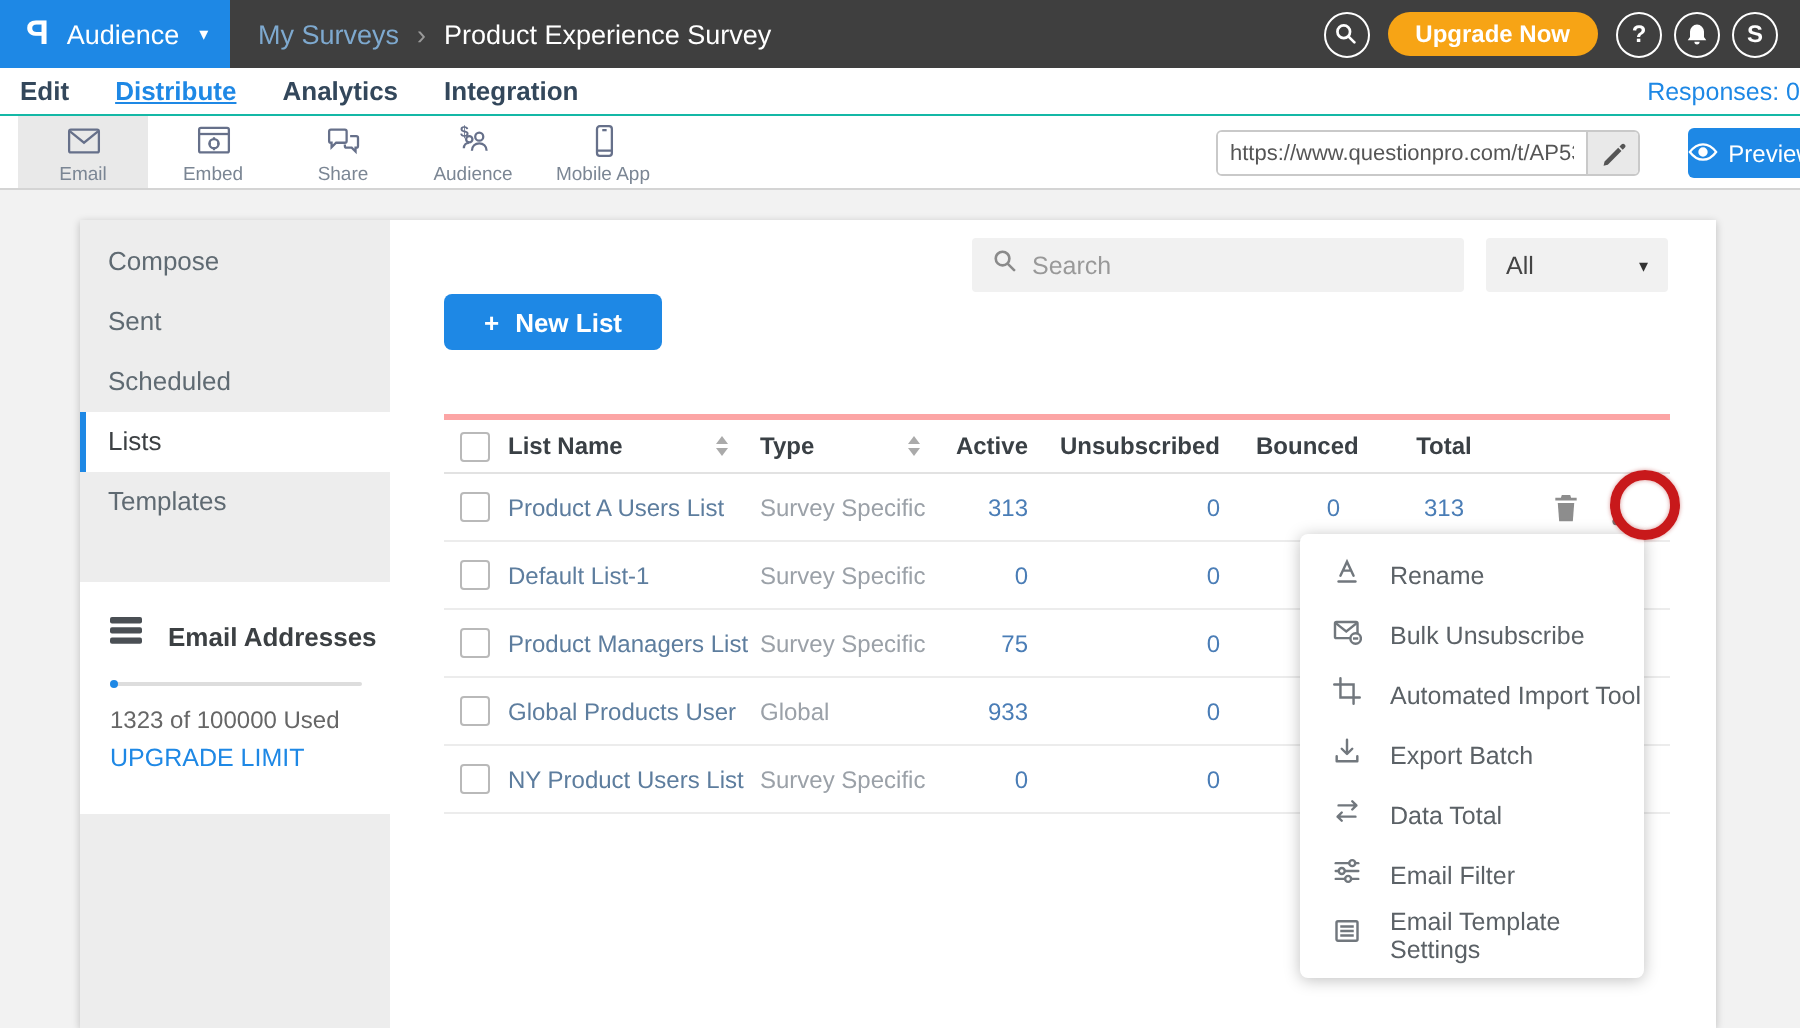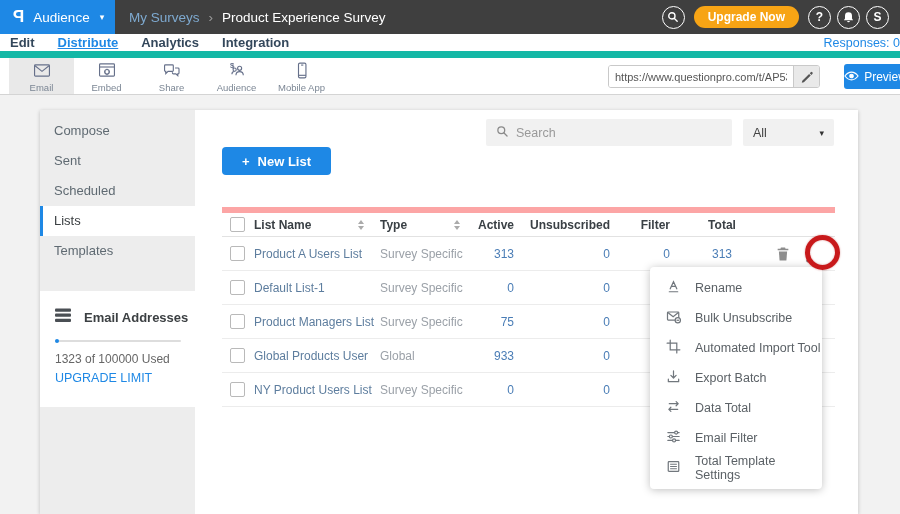--- a/index.html
+++ b/index.html
@@ -14,21 +14,21 @@
   .caret { font-size:9px; color:#fff; margin-left:1px; }
   .breadcrumb { display:flex; align-items:center; gap:9px; margin-left:14px; font-size:13.5px; }
   .bc-parent { color:#7ea9cf; cursor:pointer; }
   .bc-sep { color:#9a9a9a; }
   .bc-current { color:#fff; }
   .top-actions { margin-left:auto; display:flex; align-items:flex-start; gap:6px; padding-right:11px; }
   .circle-btn { width:23px; height:23px; border:1.6px solid #fff; border-radius:50%; color:#fff; display:flex; align-items:center; justify-content:center; font-size:12px; font-weight:bold; cursor:pointer; flex:none; }
   .upgrade { background:#f7a415; color:#fff; border:none; border-radius:12px; height:22px; padding:0 14px; font-size:12px; font-weight:bold; font-family:inherit; margin:0 3px; cursor:pointer; }
 
   
-  .subnav { position:absolute; top:34px; left:0; width:900px; height:24px; background:#fff; border-bottom:7px solid #14b8a6; display:flex; align-items:center; }
+  .subnav { position:absolute; top:34px; left:0; width:900px; height:24px; background:#fff; border-bottom:1px solid #14b8a6; display:flex; align-items:center; }
   .subnav-items { display:flex; gap:23px; padding-left:10px; }
   .subnav-item { font-size:13px; font-weight:bold; color:#33475b; cursor:pointer; }
   .subnav-item.active { color:#1e88e5; text-decoration:underline; }
   .responses { margin-left:auto; font-size:12.5px; color:#1e88e5; }
 
   
   .toolbar { position:absolute; top:58px; left:0; width:900px; height:37px; background:#fff; border-bottom:1px solid #d4d4d4; display:flex; }
   .tool-tab { width:65px; height:36px; display:flex; flex-direction:column; align-items:center; justify-content:center; gap:1px; color:#6a7584; cursor:pointer; }
   .tool-tab:first-child { margin-left:9px; }
   .tool-tab.active { background:#e9e9e9; }
@@ -59,21 +59,21 @@
   .search-box input { border:none; outline:none; background:transparent; font-family:inherit; font-size:12.5px; color:#555; width:180px; }
   .search-box input::placeholder { color:#999; }
   .all-select { position:absolute; left:548px; top:9px; width:91px; height:27px; background:#f1f1f1; border-radius:2px; display:flex; align-items:center; padding:0 10px; font-size:12.5px; color:#444; cursor:pointer; }
   .all-select .caret2 { margin-left:auto; font-size:9px; color:#333; }
 
   .new-list-btn { position:absolute; left:27px; top:37px; width:109px; height:28px; background:#1e88e5; border:none; border-radius:4px; color:#fff; font-family:inherit; font-size:13px; font-weight:bold; display:flex; align-items:center; justify-content:center; gap:8px; cursor:pointer; }
 
   
   .table { position:absolute; left:27px; top:97px; width:613px; }
   .trow { display:grid; grid-template-columns:32px 118px 96px 52px 108px 62px 64px auto; align-items:center; border-bottom:1px solid #ececec; height:34px; }
-  .trow.thead { height:30px; border-top:6px solid #fca5a5; border-bottom:1px solid #e2e2e2; }
+  .trow.thead { height:30px; border-top:3px solid #fca5a5; border-bottom:1px solid #e2e2e2; }
   .thead .cell { font-size:12px; font-weight:bold; color:#3a4045; }
   .cell { font-size:12px; white-space:nowrap; overflow:visible; }
   .cell.c-name { position:relative; color:#5d7d9e; cursor:pointer; }
   .cell.c-type { position:relative; padding-left:8px; color:#9ba1a8; }
   .thead .cell.c-name, .thead .cell.c-type { color:#3a4045; cursor:default; }
   .cell.c-active { text-align:right; padding-right:6px; color:#4a7db6; }
   .cell.c-unsub  { text-align:right; padding-right:18px; color:#4a7db6; }
   .cell.c-bounce { text-align:right; padding-right:20px; color:#4a7db6; }
   .cell.c-total  { text-align:center; color:#4a7db6; }
   .thead .cell.c-active, .thead .cell.c-unsub, .thead .cell.c-bounce, .thead .cell.c-total { color:#3a4045; }
@@ -272,21 +272,21 @@
           </span>
           <span class="cell c-type">
             <span>Type</span>
             <span class="sort">
                 <i class="up"></i>
                 <i class="dn"></i>
               </span>
           </span>
           <span class="cell c-active">Active</span>
           <span class="cell c-unsub">Unsubscribed</span>
-          <span class="cell c-bounce">Filter</span>
+          <span class="cell c-bounce">Bounced</span>
           <span class="cell c-total">Total</span>
           <span class="cell"></span>
         </div>
 
         <div class="trow">
           <span class="checkbox"></span>
           <span class="cell c-name">Product A Users List</span>
           <span class="cell c-type">Survey Specific</span>
           <span class="cell c-active">313</span>
           <span class="cell c-unsub">0</span>
@@ -415,21 +415,21 @@
           </span>
           <span class="ctx-label">Email Filter</span>
         </div>
         <div class="ctx-item">
           <span>
             <svg width="15" height="15" viewBox="0 0 16 16" fill="none" stroke="#71777d" stroke-width="1.3">
                 <rect x="2.4" y="2.8" width="11.2" height="10.4" rx="0.8"></rect>
                 <path d="M4.4 5.6 h7.2 M4.4 8 h7.2 M4.4 10.4 h7.2"></path>
               </svg>
           </span>
-          <span class="ctx-label">Total Template Settings</span>
+          <span class="ctx-label">Email Template Settings</span>
         </div>
       </div>
 
       <div class="red-ring"></div>
 
     </main>
   </div>
 </div>
 
 </body></html>

